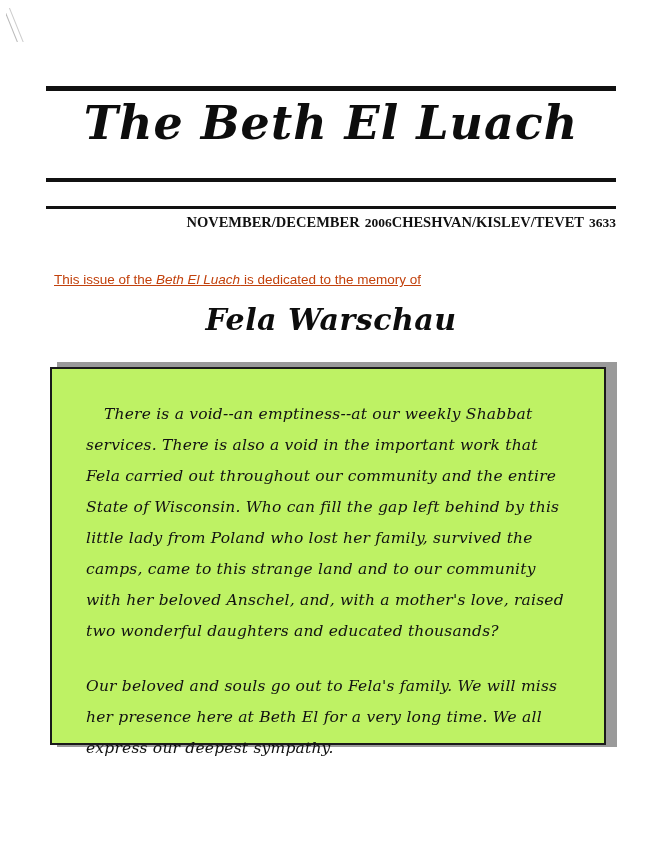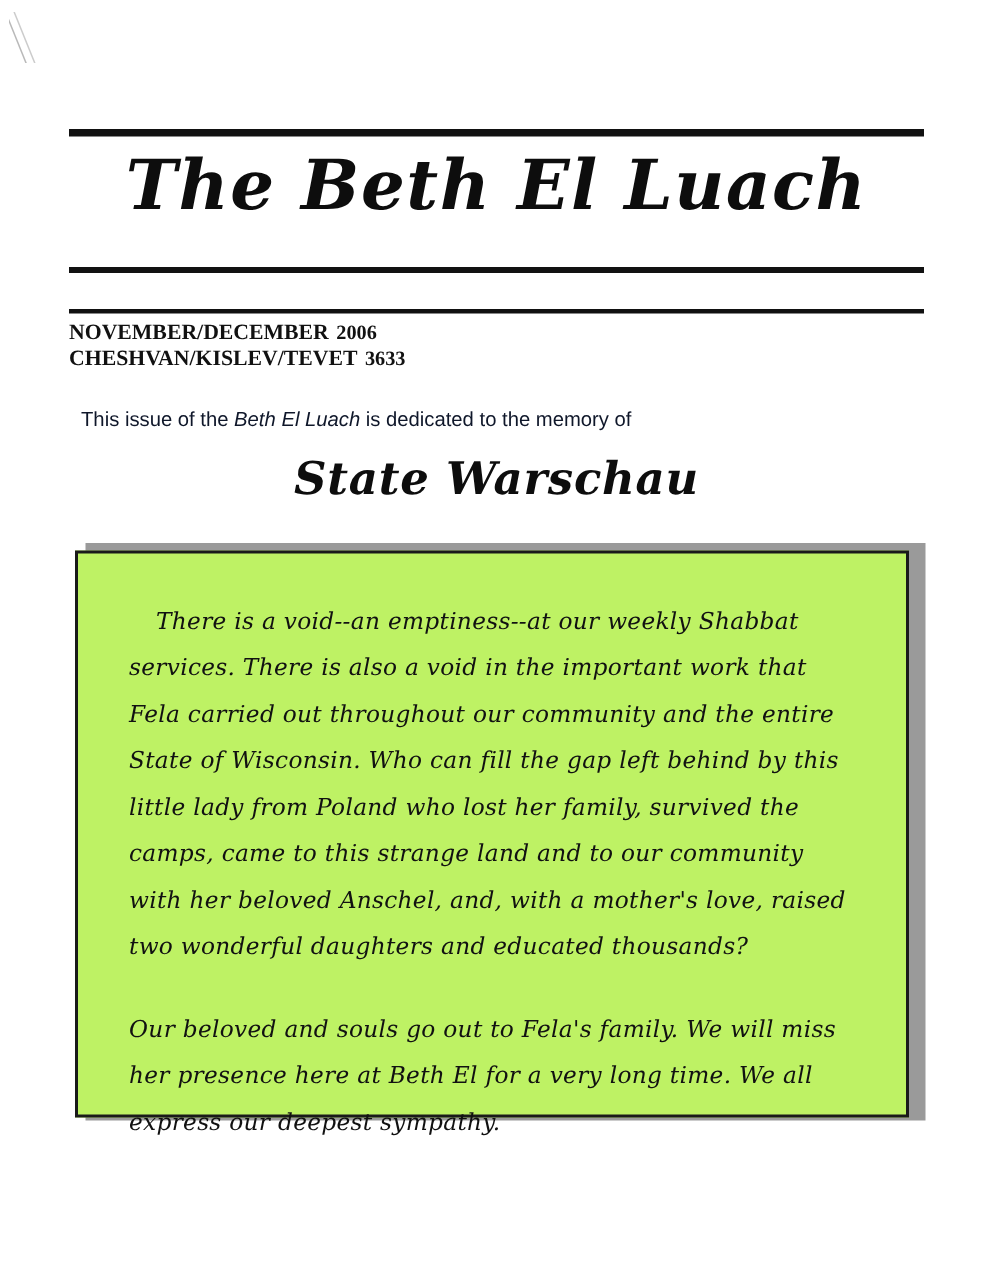--- a/index.html
+++ b/index.html
@@ -101,33 +101,33 @@
     top: 214px;
     left: 46px;
     right: 46px;
     display: flex;
     justify-content: flex-end;
     align-items: baseline;
     font-family: "Liberation Serif", serif;
     font-weight: bold;
     font-size: 14.5px;
     color: #111;
-    flex-direction: column;
   }
   .dateline .sec { white-space: nowrap; }
   .dateline .yr { font-size: 13.5px; margin-left: 5px; }
 
   
   .dedication-line {
     position: absolute;
     top: 272px;
     left: 54px;
     font-family: "Liberation Sans", sans-serif;
     font-size: 13.5px;
-    color: #0f172a;
+    color: #c2410c;
+    text-decoration: underline;
   }
   .dedication-line .ital {
     font-family: "Liberation Sans", sans-serif;
     font-style: italic;
   }
 
   .dedicatee {
     position: absolute;
     top: 302px;
     left: 0;
@@ -197,21 +197,21 @@
     </div>
     <div class="sec">
       <span>CHESHVAN/KISLEV/TEVET</span><span class="yr">3633</span>
     </div>
   </div>
 
   <div class="dedication-line">
     <span>This issue of the </span><span class="ital">Beth El Luach</span><span> is dedicated to the memory of</span>
   </div>
 
-  <div class="dedicatee">State Warschau</div>
+  <div class="dedicatee">Fela Warschau</div>
 
   <div class="memorial-shadow"></div>
   <div class="memorial-box">
     <div class="memorial-text">
       <p class="indent">There is a void--an emptiness--at our weekly Shabbat services. There is also a void in the important work that Fela carried out throughout our community and the entire State of Wisconsin. Who can fill the gap left behind by this little lady from Poland who lost her family, survived the camps, came to this strange land and to our community with her beloved Anschel, and, with a mother's love, raised two wonderful daughters and educated thousands?</p>
       <p>Our beloved and souls go out to Fela's family. We will miss her presence here at Beth El for a very long time. We all express our deepest sympathy.</p>
     </div>
   </div>
 
 </div>

